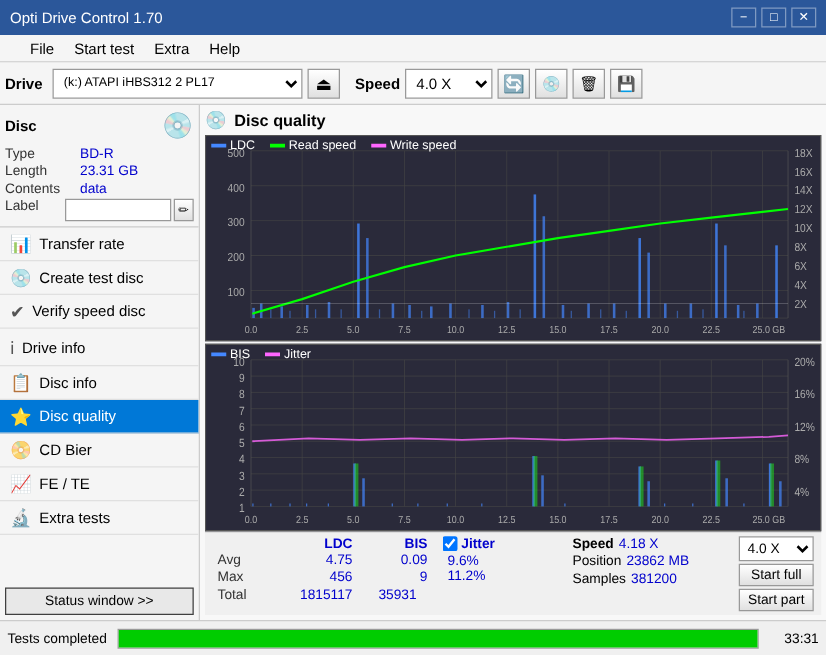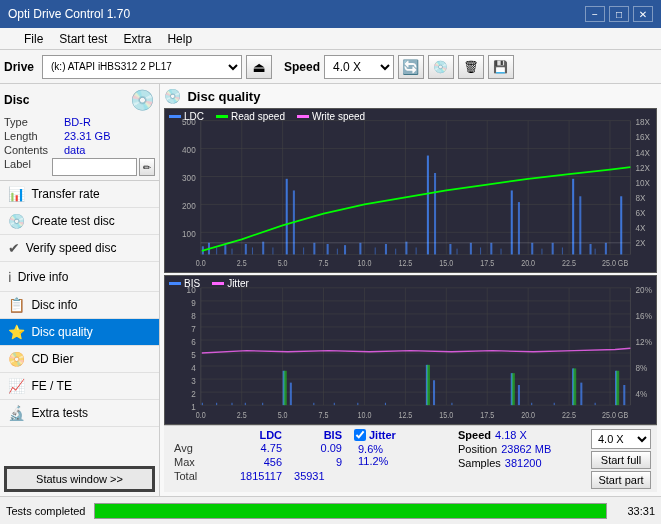--- a/index.html
+++ b/index.html
@@ -150,21 +150,21 @@
       font-size: 12px;
       border-bottom: 1px solid #e0e0e0;
       gap: 6px;
     }
     .nav-item.active { background: #0078d7; color: white; }
     .nav-item-icon { font-size: 14px; color: #555; }
     .nav-item.active .nav-item-icon { color: white; }
 
     
     .status-window-btn {
-      border: 3px solid #404040;
+      border: 1px solid #404040;
       background: #e8e8e8;
       padding: 4px 4px;
       cursor: pointer;
       font-size: 11px;
       text-align: center;
       margin: 4px;
     }
 
     
     .content-area {
@@ -647,21 +647,21 @@
                 <td class="value" style="color:#0000cc; text-align:right; padding-right:8px;">0.09</td>
               </tr>
               <tr>
                 <td class="label">Max</td>
                 <td class="value" style="color:#0000cc; text-align:right; padding-right:8px;">456</td>
                 <td class="value" style="color:#0000cc; text-align:right; padding-right:8px;">9</td>
               </tr>
               <tr>
                 <td class="label">Total</td>
                 <td class="value" style="color:#0000cc; text-align:right; padding-right:8px;">1815117</td>
-                <td class="value" style="color:#0000cc; text-align:left; padding-right:8px;">35931</td>
+                <td class="value" style="color:#0000cc; text-align:center; padding-right:8px;">35931</td>
               </tr>
             </tbody>
           </table>
 
           <div style="display:flex; flex-direction:column; min-width:100px;">
             <div style="display:flex; align-items:center; gap:3px; margin-bottom:2px;">
               <input type="checkbox" checked="" style="width: 12px; height: 12px;">
               <span style="font-weight:bold; color:#0000cc;">Jitter</span>
             </div>
             <div style="display:flex; gap:4px;">

